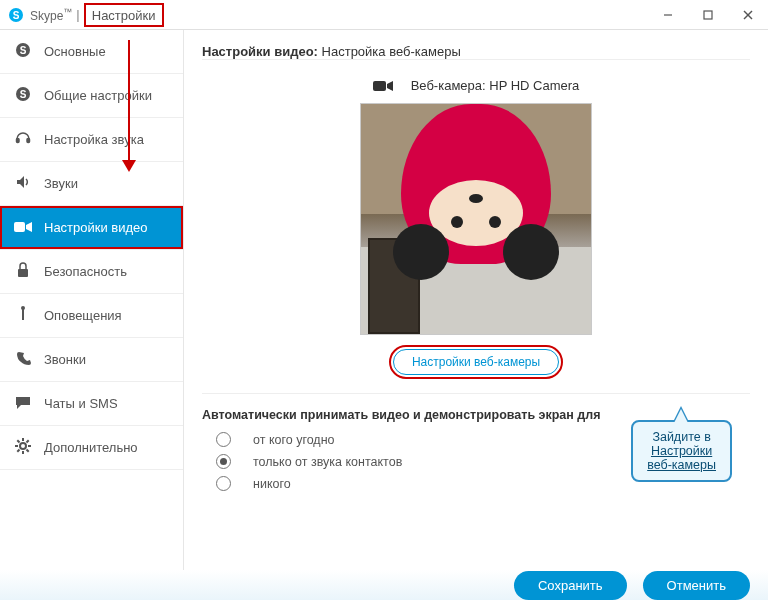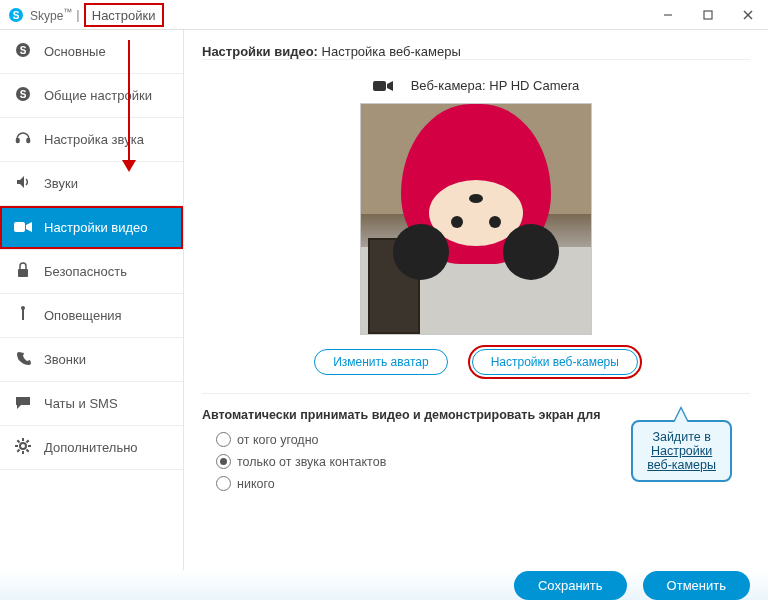--- a/index.html
+++ b/index.html
@@ -181,21 +181,21 @@
     font-size: 12.5px;
   }
   .auto-title {
     font-weight: 600;
     margin-bottom: 10px;
     color: #333;
   }
   .radio-row {
     display: flex;
     align-items: center;
-    gap: 6px;
+    gap: 22px;
     margin: 7px 0 7px 14px;
     color: #555;
     cursor: pointer;
   }
   .radio {
     width: 15px; height: 15px;
     border: 1.5px solid #777;
     border-radius: 50%;
     display: inline-flex;
     align-items: center; justify-content: center;
@@ -431,21 +431,20 @@
         <div class="door"></div>
         <div class="plush-body">
           <div class="plush-face">
               <div class="plush-nose"></div>
             </div>
         </div>
         <div class="plush-ear-l"></div>
         <div class="plush-ear-r"></div>
       </div>
       <div class="webcam-buttons">
-        <button class="link-btn">Изменить аватар</button>
         <button class="link-btn highlighted">Настройки веб-камеры</button>
       </div>
     </div>
 
     <div class="auto-section">
       <div class="auto-title">Автоматически принимать видео и демонстрировать экран для</div>
       <label class="radio-row">
         <span class="radio"></span>
         <span>от кого угодно</span>
       </label>

